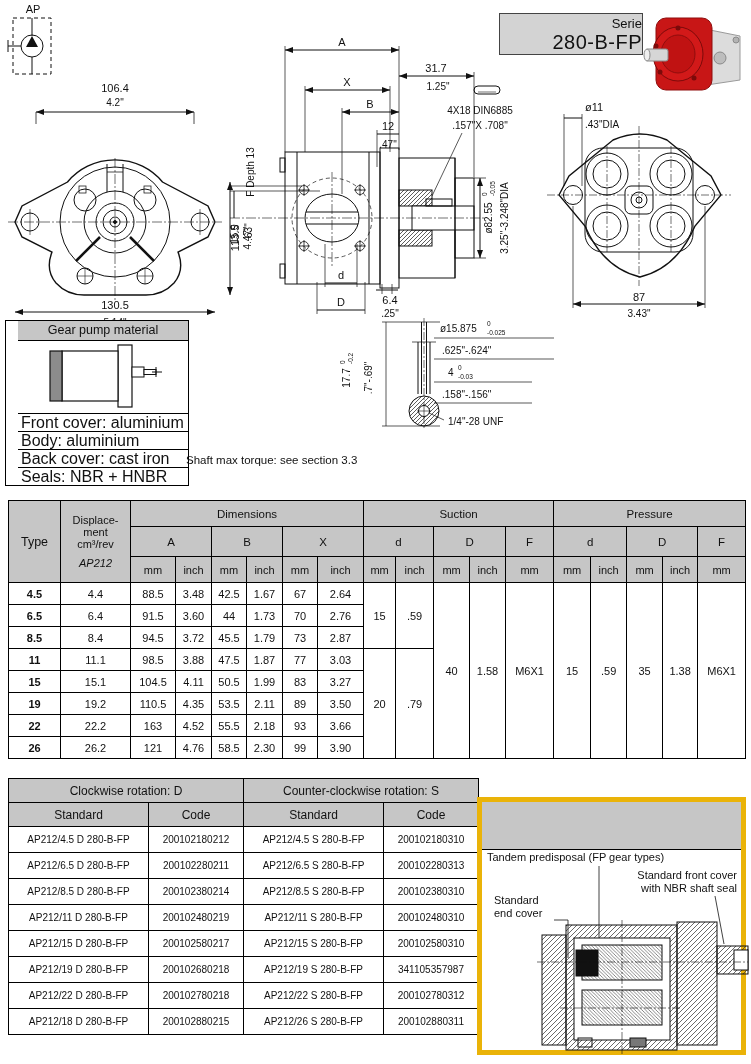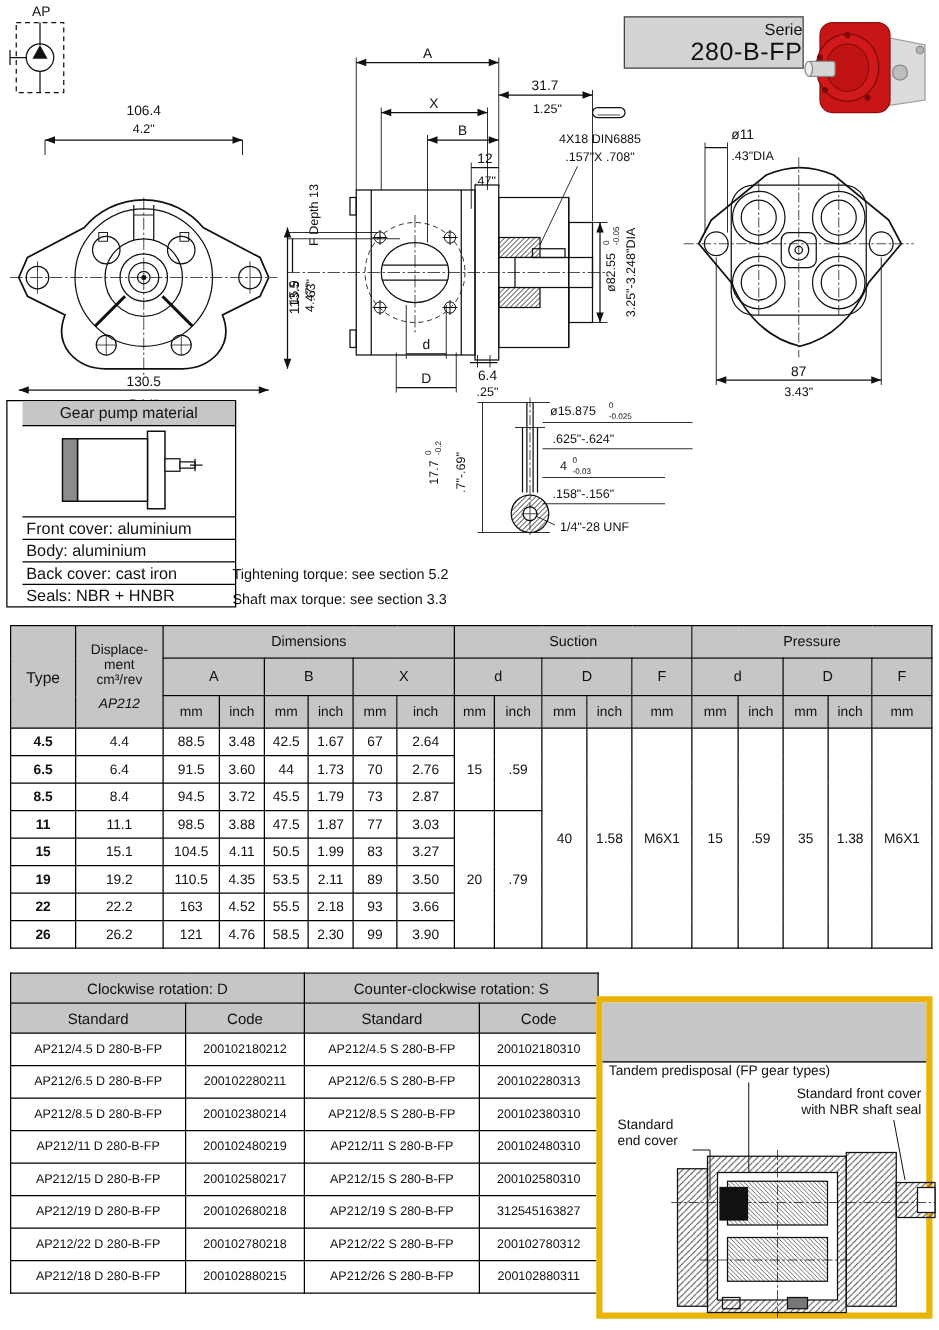--- a/index.html
+++ b/index.html
@@ -9,21 +9,21 @@
   svg text{font-family:"Liberation Sans",sans-serif;fill:#111;}
   .t{font-size:11px;} .t10{font-size:10px;} .ts{font-size:6.5px;}
   
   #serie-box{left:499px;top:13px;width:142px;height:40px;background:#d3d3d3;border:1px solid #444;text-align:right;}
   #serie-box .l1{font-size:13px;margin-top:2px;}
   #serie-box .l2{font-size:20px;letter-spacing:.5px;}
   
   #material-box{left:5px;top:320px;width:170px;border:1px solid #000;background:#fff;padding-left:12px;}
   #material-box .mat-title{height:19px;line-height:19px;text-align:center;background:#c6c6c6;border-bottom:1px solid #000;font-size:12.5px;}
   #material-box .mat-draw{height:72px;}
-  #material-box .mat-row{border-top:1px solid #000;font-size:13px;padding:1px 3px;height:15px;line-height:15px;white-space:nowrap;}
+  #material-box .mat-row{border-top:1px solid #000;font-size:16px;padding:1px 3px;height:15px;line-height:15px;white-space:nowrap;}
   
   #notes{left:186px;top:450px;font-size:11.5px;line-height:20px;}
   
   #dim-table{left:8px;top:500px;}
   table{border-collapse:collapse;table-layout:fixed;}
   .dim-table{width:737px;}
   .dim-table th,.dim-table td{border:1px solid #000;text-align:center;padding:0;overflow:hidden;}
   .dim-table th{background:#c6c6c6;font-weight:normal;font-size:11px;}
   .dim-table thead tr:nth-child(1) th{height:25px;font-size:11.5px;}
   .dim-table thead tr:nth-child(2) th{height:29px;font-size:11.5px;}
@@ -357,21 +357,20 @@
       <text class="ts" x="122" y="65" stroke="none" fill="#111">-0.03</text>
       <line x1="98" y1="68" x2="196" y2="68" stroke-width=".7"></line>
       <text class="t10" x="106" y="84" stroke="none" fill="#111">.158"-.156"</text>
       <line x1="98" y1="89" x2="196" y2="89" stroke-width=".7"></line>
       <text class="t10" x="112" y="111" stroke="none" fill="#111">1/4"-28 UNF</text>
       <line x1="108" y1="106" x2="93" y2="99" stroke-width=".7"></line>
     </g>
   </svg>
 
   <div class="abs" id="notes">
-    <div>Tightening torque: see section 5.2</div>
     <div>Shaft max torque: see section 3.3</div>
   </div>
 
   <div class="abs" id="dim-table">
     <table class="dim-table">
       <colgroup>
         <col style="width:52px">
           <col style="width:70px">
         <col style="width:45px">
           <col style="width:36px">
@@ -578,21 +577,21 @@
           <tr>
             <td>AP212/15 D 280-B-FP</td>
             <td>200102580217</td>
             <td>AP212/15 S 280-B-FP</td>
             <td>200102580310</td>
           </tr>
           <tr>
             <td>AP212/19 D 280-B-FP</td>
             <td>200102680218</td>
             <td>AP212/19 S 280-B-FP</td>
-            <td>312545163827</td>
+            <td>341105357987</td>
           </tr>
           <tr>
             <td>AP212/22 D 280-B-FP</td>
             <td>200102780218</td>
             <td>AP212/22 S 280-B-FP</td>
             <td>200102780312</td>
           </tr>
           <tr>
             <td>AP212/18 D 280-B-FP</td>
             <td>200102880215</td>

